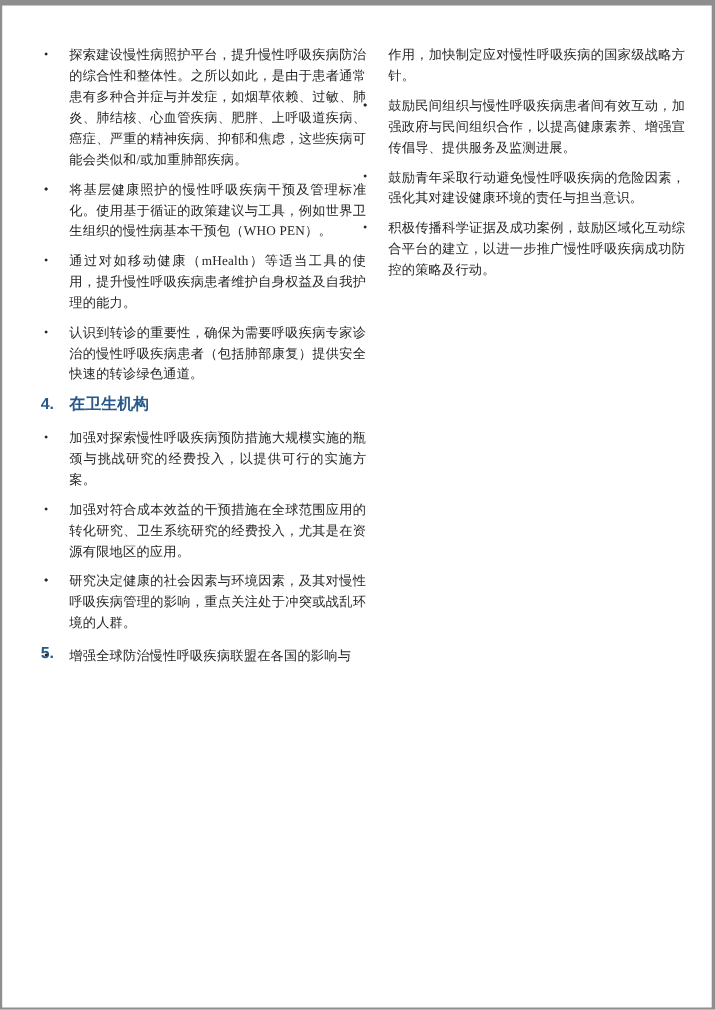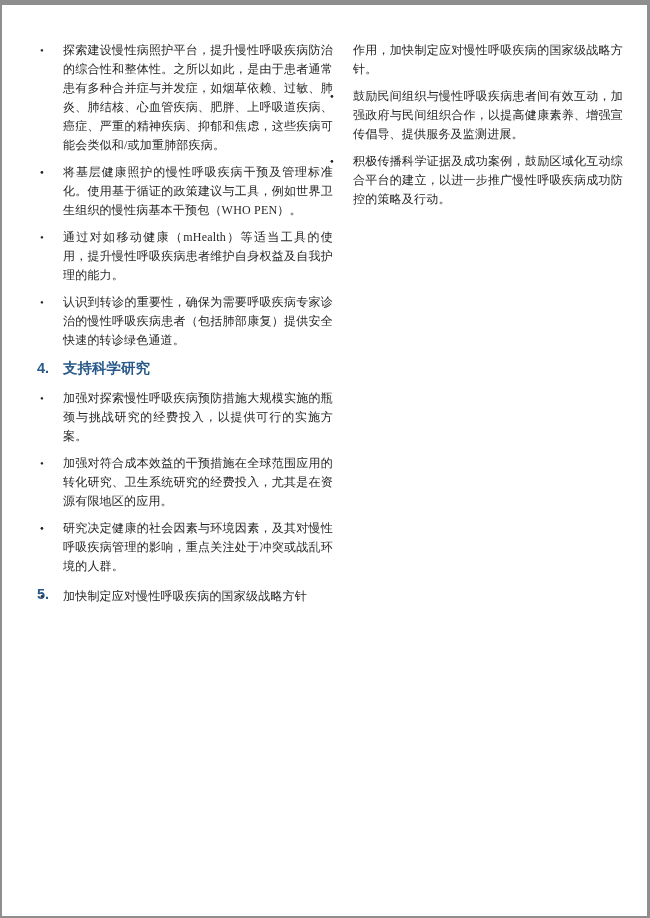--- a/index.html
+++ b/index.html
@@ -64,28 +64,28 @@
 </head>
 <body>
 
 <div class="page">
   <div class="column col-left">
       <div class="block"><span class="bullet">•</span><span>探索建设慢性病照护平台，提升慢性呼吸疾病防治的综合性和整体性。之所以如此，是由于患者通常患有多种合并症与并发症，如烟草依赖、过敏、肺炎、肺结核、心血管疾病、肥胖、上呼吸道疾病、癌症、严重的精神疾病、抑郁和焦虑，这些疾病可能会类似和/或加重肺部疾病。</span></div>
       <div class="block"><span class="bullet">•</span></div>
       <div class="block"><span class="bullet">•</span><span>将基层健康照护的慢性呼吸疾病干预及管理标准化。使用基于循证的政策建议与工具，例如世界卫生组织的慢性病基本干预包（WHO PEN）。</span></div>
       <div class="block"><span class="bullet">•</span><span>通过对如移动健康（mHealth）等适当工具的使用，提升慢性呼吸疾病患者维护自身权益及自我护理的能力。</span></div>
       <div class="block"><span class="bullet">•</span><span>认识到转诊的重要性，确保为需要呼吸疾病专家诊治的慢性呼吸疾病患者（包括肺部康复）提供安全快速的转诊绿色通道。</span></div>
-      <div class="heading"><span class="num">4.</span><span>支持科学研究</span></div>
+      <div class="heading"><span class="num">4.</span><span>在卫生机构</span></div>
       <div class="block"><span class="bullet">•</span><span>加强对探索慢性呼吸疾病预防措施大规模实施的瓶颈与挑战研究的经费投入，以提供可行的实施方案。</span></div>
       <div class="block"><span class="bullet">•</span><span>加强对符合成本效益的干预措施在全球范围应用的转化研究、卫生系统研究的经费投入，尤其是在资源有限地区的应用。</span></div>
       <div class="block"><span class="bullet">•</span></div>
       <div class="block"><span class="bullet">•</span><span>研究决定健康的社会因素与环境因素，及其对慢性呼吸疾病管理的影响，重点关注处于冲突或战乱环境的人群。</span></div>
       <div class="heading"><span class="num">5.</span></div>
-      <div class="block"><span class="bullet">•</span><span>加快制定应对慢性呼吸疾病的国家级战略方针</span></div>
+      <div class="block"><span class="bullet">•</span><span>增强全球防治慢性呼吸疾病联盟在各国的影响与</span></div>
     </div>
   <div class="column col-right">
       <div class="block"><span>作用，加快制定应对慢性呼吸疾病的国家级战略方针。</span></div>
       <div class="block"><span class="bullet">•</span></div>
       <div class="block"><span class="bullet">•</span><span>鼓励民间组织与慢性呼吸疾病患者间有效互动，加强政府与民间组织合作，以提高健康素养、增强宣传倡导、提供服务及监测进展。</span></div>
-      <div class="block"><span class="bullet">•</span></div>
+      <div class="block"><span class="bullet">•</span><span>鼓励青年采取行动避免慢性呼吸疾病的危险因素，强化其对建设健康环境的责任与担当意识。</span></div>
       <div class="block"><span class="bullet">•</span><span>积极传播科学证据及成功案例，鼓励区域化互动综合平台的建立，以进一步推广慢性呼吸疾病成功防控的策略及行动。</span></div>
     </div>
 </div>
 
 </body></html>

